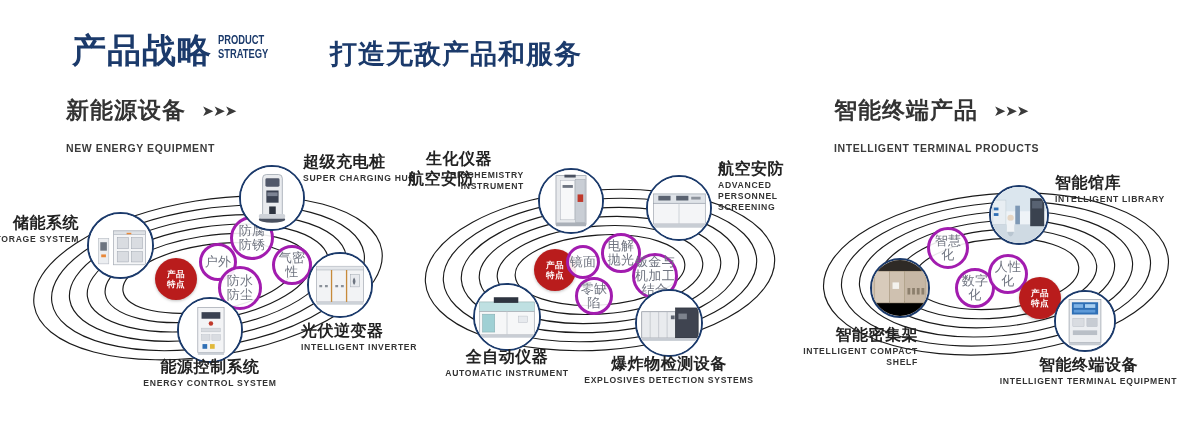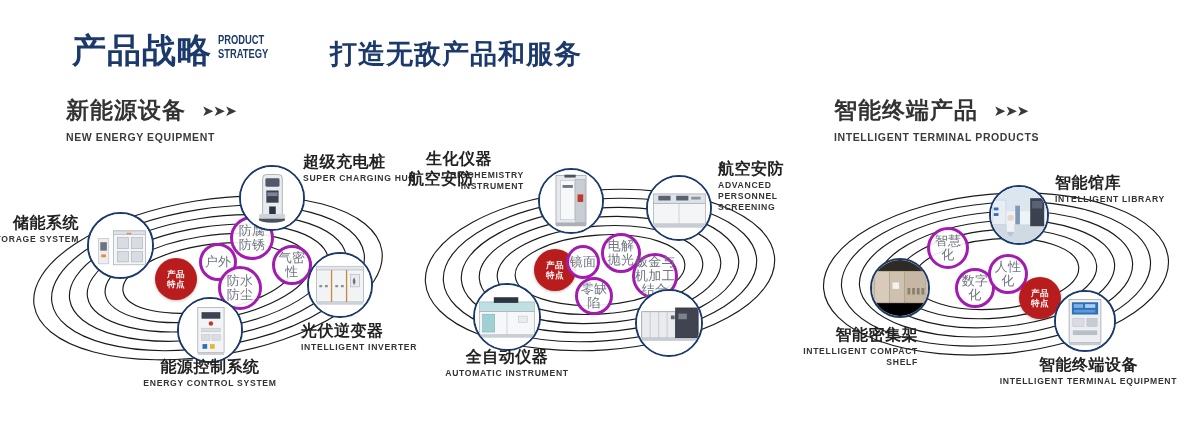--- a/index.html
+++ b/index.html
@@ -24,21 +24,21 @@
   }
   .hdr-slogan{
     position:absolute;left:330px;top:36px;
     font-size:27px;font-weight:bold;color:#1b3a6b;letter-spacing:1px;
   }
 
   
   .sect-title{position:absolute;}
   .sect-cn{font-size:23px;font-weight:bold;color:#333333;letter-spacing:1px;white-space:nowrap;}
   .sect-arrows{display:inline-block;margin-left:8px;color:#3a3a3a;font-size:15px;letter-spacing:-1px;vertical-align:2px;}
-  .sect-en{font-size:10.5px;font-weight:bold;color:#3b3b3b;letter-spacing:.6px;margin-top:5px;white-space:nowrap;}
+  .sect-en{font-size:10.5px;font-weight:bold;color:#3b3b3b;letter-spacing:.6px;margin-top:16px;white-space:nowrap;}
 
   
   .cluster{position:absolute;top:150px;width:400px;height:250px;}
   .orbits{position:absolute;left:0;top:0;width:400px;height:250px;}
 
   
   .node{
     position:absolute;border-radius:50%;
     border:2.4px solid #1b3a6b;background:#ffffff;
     overflow:hidden;box-sizing:border-box;
@@ -266,20 +266,24 @@
         <rect x="41" y="18" width="24" height="32" fill="#3f4450" stroke="#2b3039" stroke-width=".7"></rect>
         <g stroke="#b5bac1" stroke-width=".7">
           <line x1="14" y1="22" x2="14" y2="50"></line>
             <line x1="23" y1="22" x2="23" y2="50"></line>
             <line x1="32" y1="22" x2="32" y2="50"></line>
         </g>
         <rect x="44" y="24" width="9" height="6" fill="#7d838d"></rect>
         <rect x="5" y="50" width="60" height="3" fill="#c6cbd2"></rect>
         <rect x="36" y="26" width="4" height="4" fill="#5e6470"></rect>
       </svg>
+    </div>
+    <div class="nlabel ta-c" style="left:184px;top:205px;width:170px;">
+      <div class="cn">爆炸物检测设备</div>
+      <div class="en">EXPLOSIVES DETECTION SYSTEMS</div>
     </div>
 
     <div class="node" style="left:73px;top:133px;width:68px;height:68px;">
       <svg class="node-img" viewBox="0 0 68 68">
         <rect x="0" y="0" width="68" height="68" fill="#fff"></rect>
         <rect x="5" y="18" width="58" height="10" fill="#bfe0e2" stroke="#8fa8aa" stroke-width=".6"></rect>
         <rect x="20" y="13" width="26" height="6" fill="#2e3440"></rect>
         <rect x="5" y="28" width="58" height="25" fill="#f6f7f8" stroke="#9aa1ab" stroke-width=".7"></rect>
         <rect x="8" y="31" width="13" height="19" fill="#9fd0d4" stroke="#7fa6aa" stroke-width=".5"></rect>
         <line x1="34" y1="28" x2="34" y2="53" stroke="#c3c8cf" stroke-width=".8"></line>

